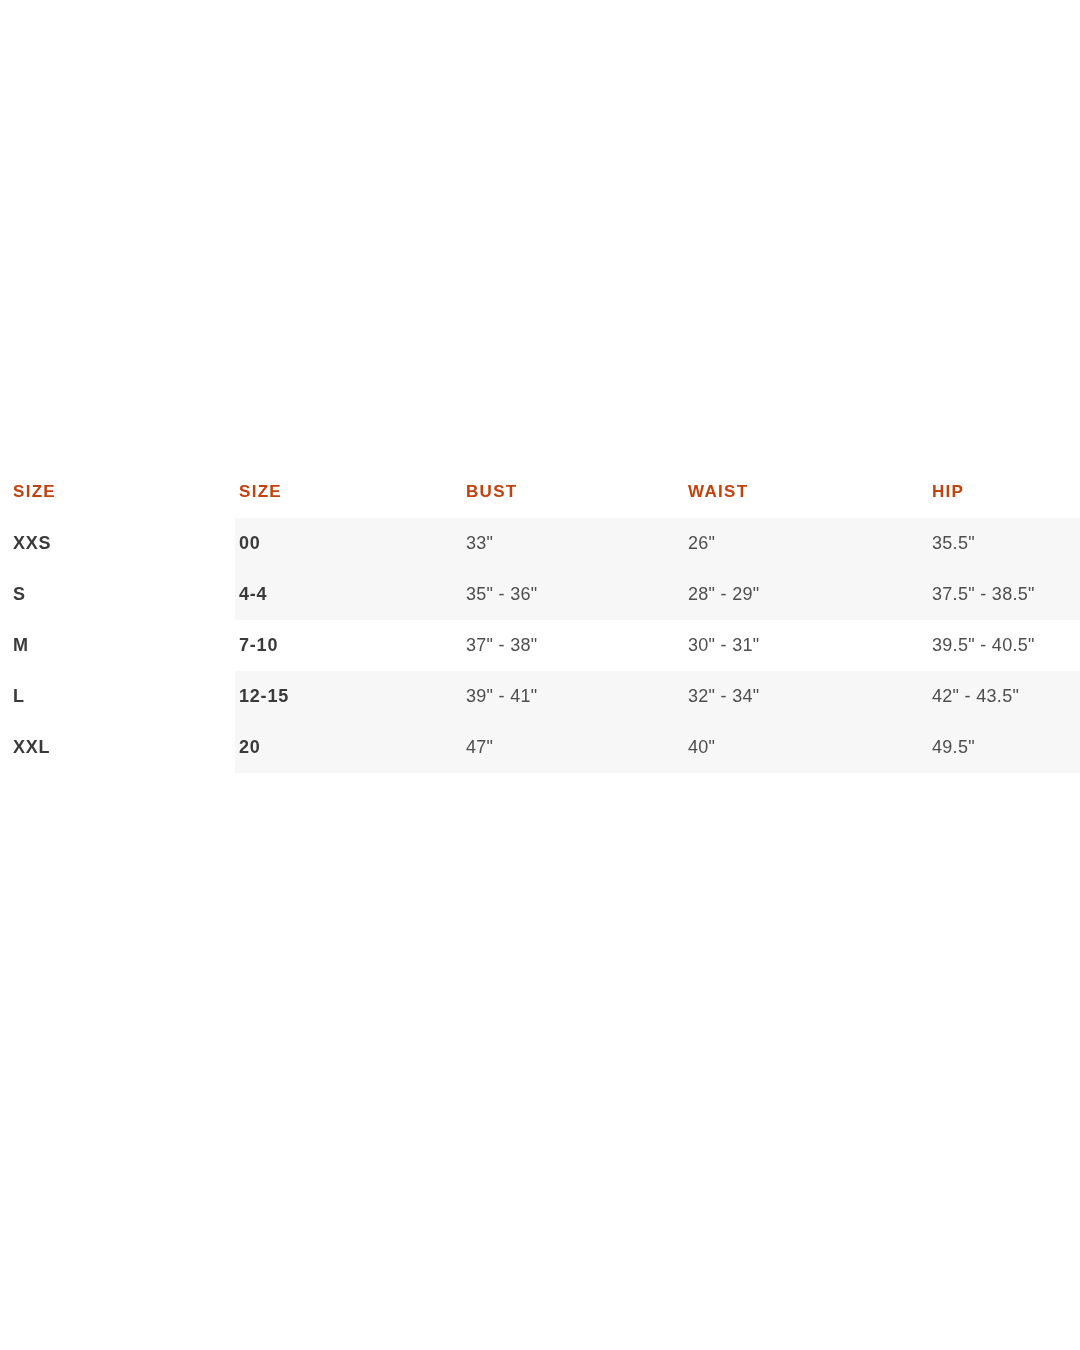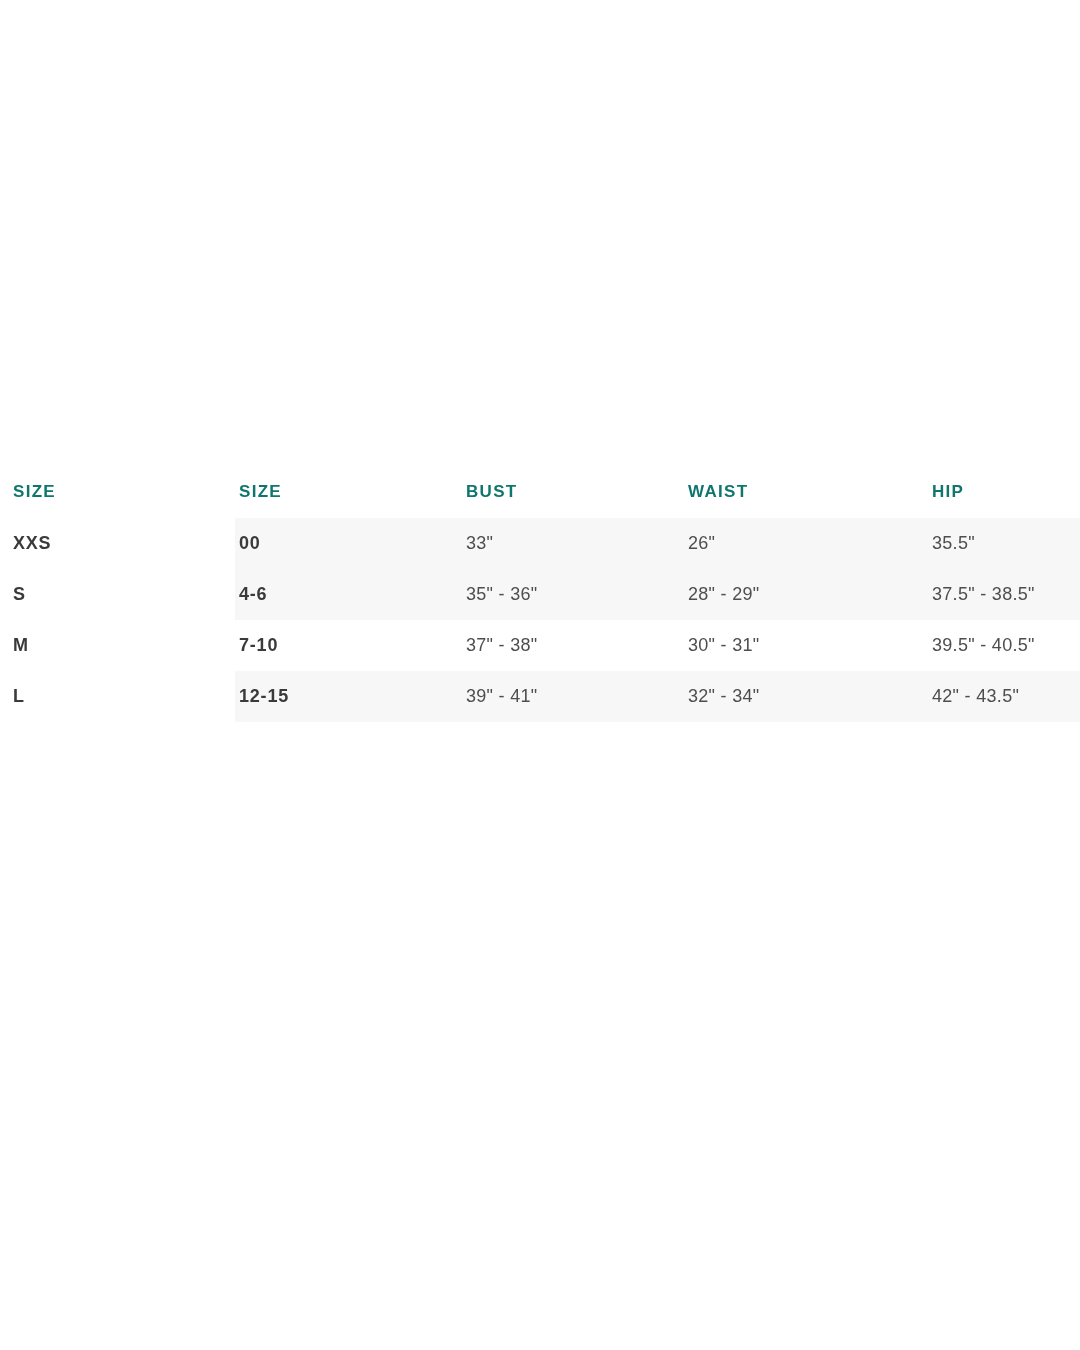--- a/index.html
+++ b/index.html
@@ -24,21 +24,21 @@
   table.size-chart {
     width: 100%;
     border-collapse: collapse;
     table-layout: fixed;
   }
   .size-chart th {
     text-align: left;
     font-weight: bold;
     font-size: 17px;
     letter-spacing: 1.3px;
-    color: #0f766e;
+    color: #c2410c;
     height: 44px;
     vertical-align: middle;
     padding: 0 0 4px 4px;
   }
   .size-chart th.col-size-label {
     padding-left: 13px;
   }
   .size-chart td {
     height: 51px;
     vertical-align: middle;
@@ -89,35 +89,42 @@
       <tbody>
         <tr class="striped">
           <td class="cell-size-label">XXS</td>
           <td class="cell-size-numeric">00</td>
           <td>33"</td>
           <td>26"</td>
           <td>35.5"</td>
         </tr>
         <tr class="striped">
           <td class="cell-size-label">S</td>
-          <td class="cell-size-numeric">4-6</td>
+          <td class="cell-size-numeric">4-4</td>
           <td>35" - 36"</td>
           <td>28" - 29"</td>
           <td>37.5" - 38.5"</td>
         </tr>
         <tr>
           <td class="cell-size-label">M</td>
           <td class="cell-size-numeric">7-10</td>
           <td>37" - 38"</td>
           <td>30" - 31"</td>
           <td>39.5" - 40.5"</td>
         </tr>
         <tr class="striped">
           <td class="cell-size-label">L</td>
           <td class="cell-size-numeric">12-15</td>
           <td>39" - 41"</td>
           <td>32" - 34"</td>
           <td>42" - 43.5"</td>
         </tr>
+        <tr class="striped">
+          <td class="cell-size-label">XXL</td>
+          <td class="cell-size-numeric">20</td>
+          <td>47"</td>
+          <td>40"</td>
+          <td>49.5"</td>
+        </tr>
       </tbody>
     </table>
   </div>
 </div>
 
 </body></html>

